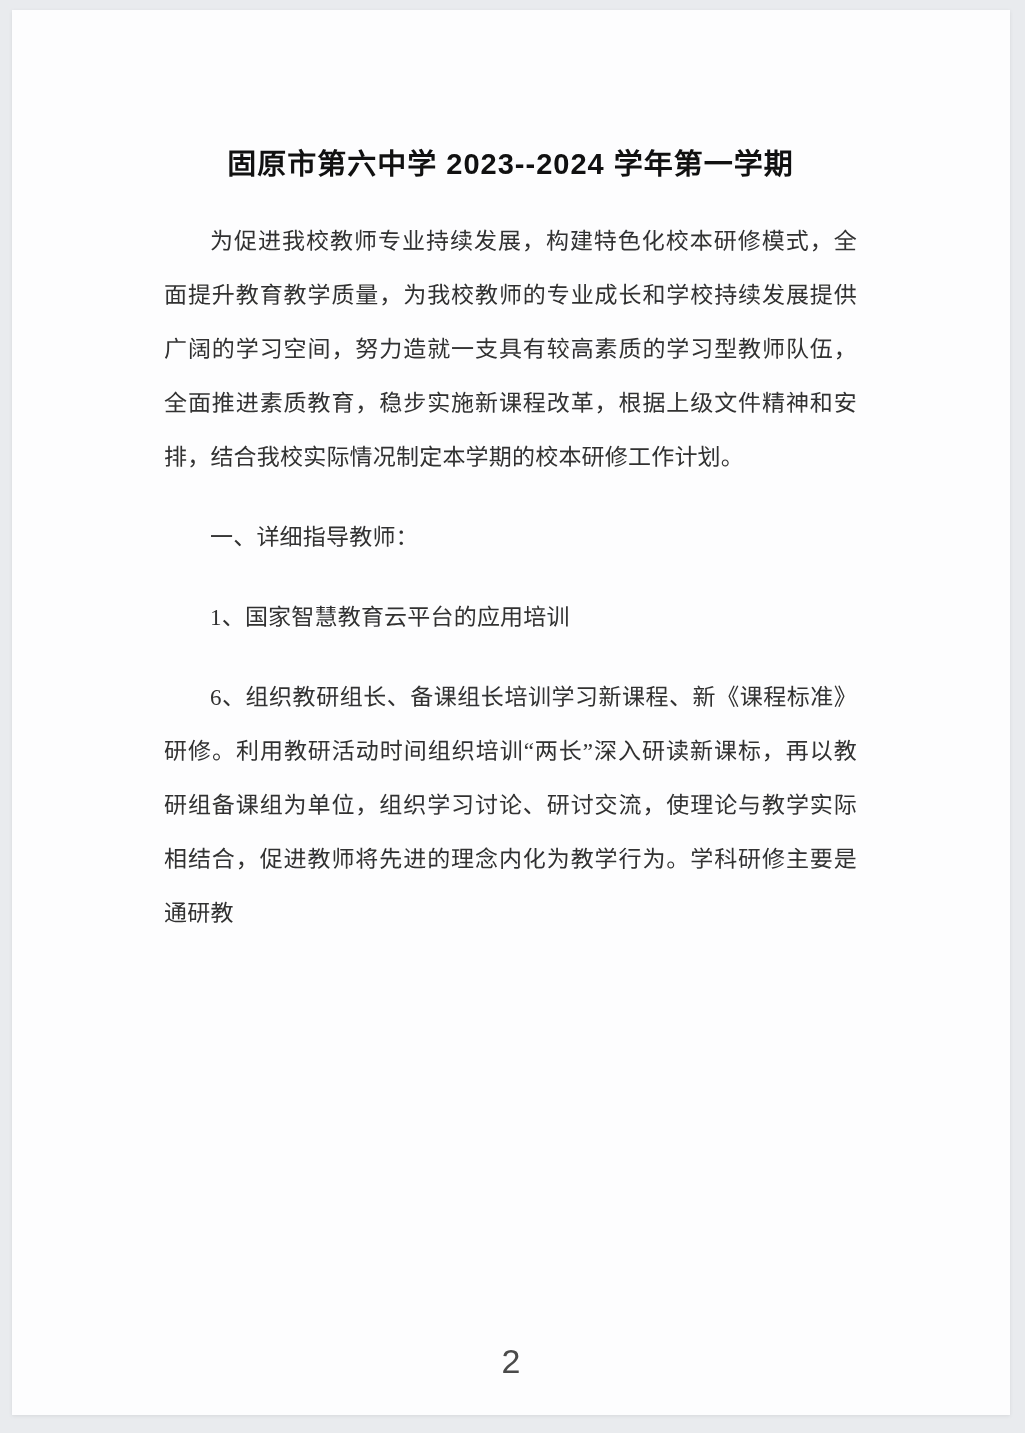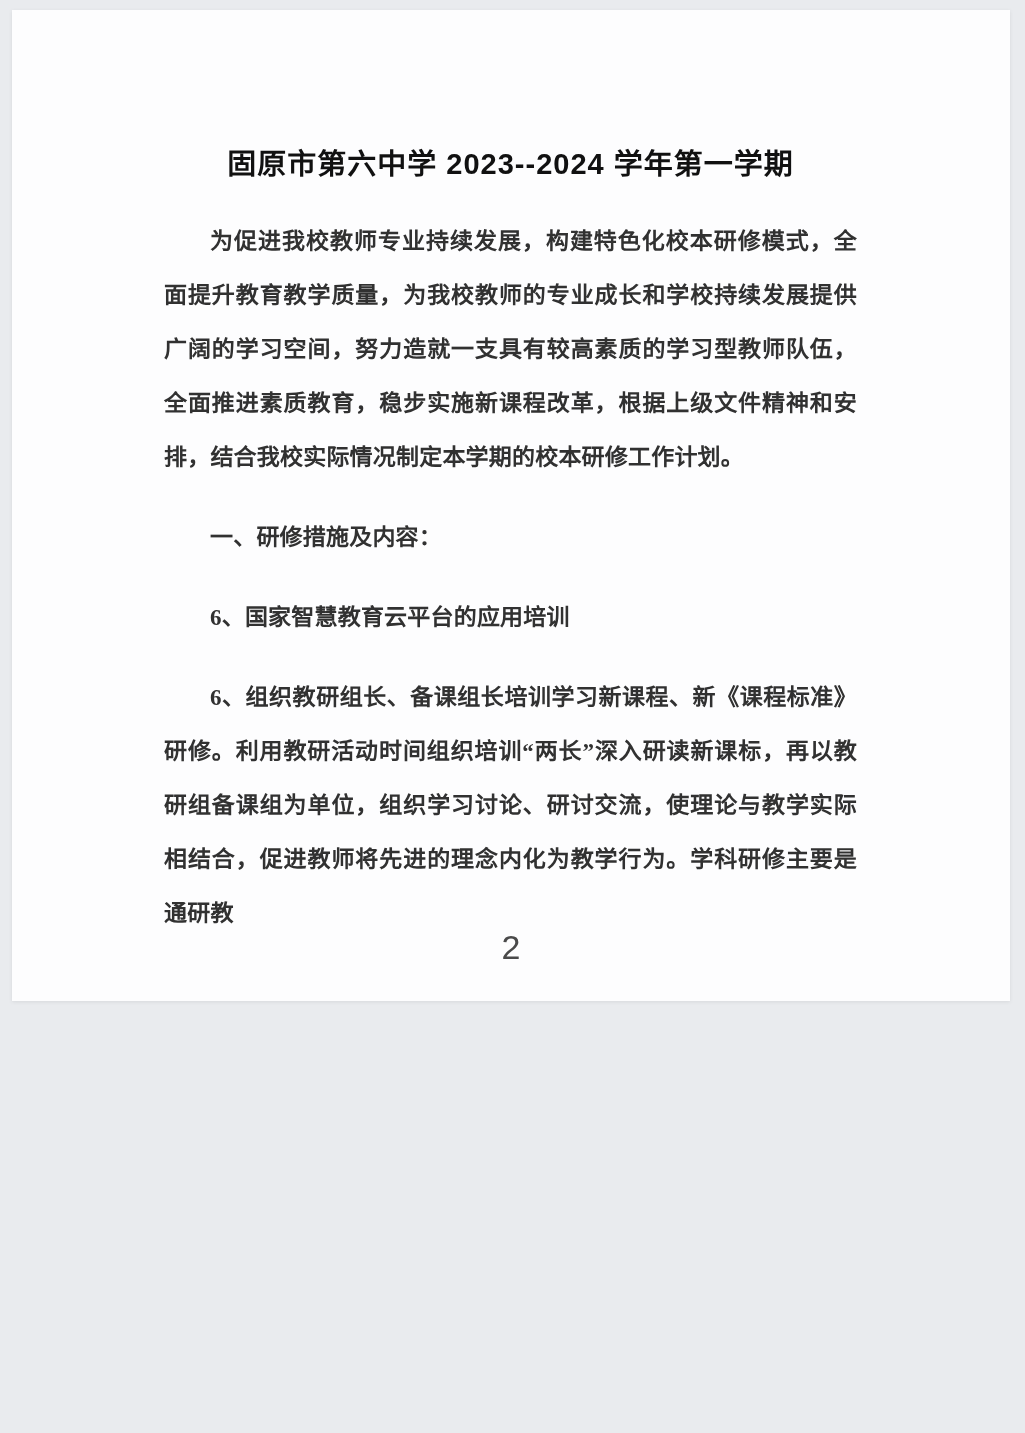--- a/index.html
+++ b/index.html
@@ -12,21 +12,21 @@
     position: relative;
     background: #e9ebee;
     font-family: "Liberation Serif", "DejaVu Serif", serif;
     overflow: hidden;
   }
   .page {
     position: absolute;
     left: 12px;
     top: 10px;
     width: 998px;
-    height: 991px;
+    height: 1405px;
     background: #fdfdfe;
     box-shadow: 0 1px 4px rgba(0,0,0,0.08);
   }
   .content {
     padding: 126px 153px 0 152px;
   }
   .doc-title {
     font-family: "Liberation Sans", "DejaVu Sans", sans-serif;
     font-weight: bold;
     color: #111111;
@@ -36,21 +36,21 @@
     letter-spacing: 1px;
     margin: 0 0 22px 0;
   }
   .para, .heading {
     font-size: 23px;
     line-height: 54px;
     color: #313131;
     margin: 0 0 26px 0;
     text-indent: 2em;
     text-align: justify;
-    font-weight: bold;
+    font-weight: normal;
     letter-spacing: 0.2px;
   }
   .heading {
     text-align: left;
   }
   .page-number {
     position: absolute;
     left: 0;
     right: 0;
     bottom: 34px;
@@ -66,23 +66,23 @@
 
 <div class="page">
   <div class="content">
 
     <div class="doc-title">
       <div>固原市第六中学 2023--2024 学年第一学期</div>
     </div>
 
     <p class="para">为促进我校教师专业持续发展，构建特色化校本研修模式，全面提升教育教学质量，为我校教师的专业成长和学校持续发展提供广阔的学习空间，努力造就一支具有较高素质的学习型教师队伍，全面推进素质教育，稳步实施新课程改革，根据上级文件精神和安排，结合我校实际情况制定本学期的校本研修工作计划。</p>
 
-    <p class="heading">一、研修措施及内容：</p>
+    <p class="heading">一、详细指导教师：</p>
 
-    <p class="heading">6、国家智慧教育云平台的应用培训</p>
+    <p class="heading">1、国家智慧教育云平台的应用培训</p>
 
 
     <p class="para">6、组织教研组长、备课组长培训学习新课程、新《课程标准》研修。利用教研活动时间组织培训“两长”深入研读新课标，再以教研组备课组为单位，组织学习讨论、研讨交流，使理论与教学实际相结合，促进教师将先进的理念内化为教学行为。学科研修主要是通研教</p>
 
   </div>
 
   <div class="page-number">2</div>
 </div>
 
 </body></html>

